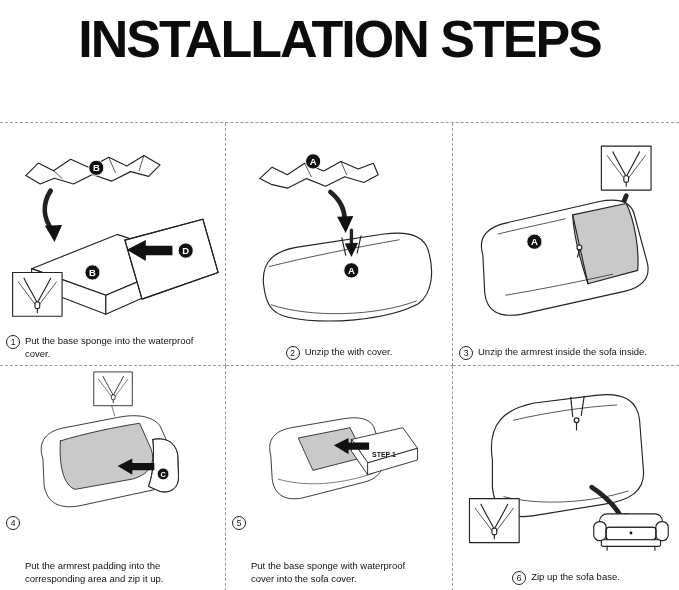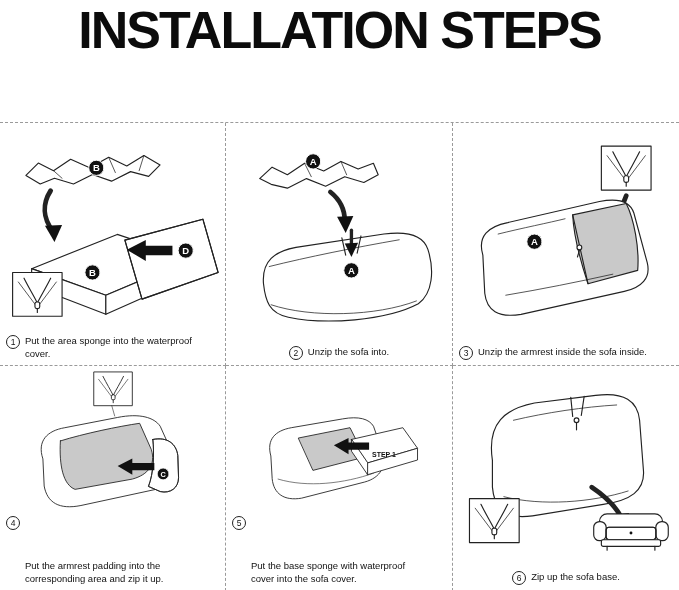--- a/index.html
+++ b/index.html
@@ -2,21 +2,21 @@
 <html><head>
 <meta charset="utf-8">
 <style>
   html,body{margin:0;padding:0;}
   body{
     width:679px;height:590px;background:#ffffff;overflow:hidden;
     font-family:"Liberation Sans",sans-serif;color:#111;
   }
   .header{height:122px;box-sizing:border-box;}
   .title{
-    margin:0;padding-top:3px;text-align:center;
+    margin:0;padding-top:12px;text-align:center;
     font-size:52px;font-weight:900;letter-spacing:-2px;line-height:1.05;color:#0c0c0c;
   }
   .grid{
     display:grid;grid-template-columns:226px 227px 226px;grid-template-rows:243px 225px;
     border-top:1px dashed #9a9a9a;
   }
   .cell{
     border-right:1px dashed #9a9a9a;border-bottom:1px dashed #9a9a9a;
     display:flex;flex-direction:column;box-sizing:border-box;padding:3px 5px 5px;
     min-width:0;min-height:0;
@@ -107,21 +107,21 @@
           <text class="btxt" x="92" y="147.5">B</text>
         </g>
         <g>
           <circle class="badge" cx="190" cy="121" r="8"></circle>
           <text class="btxt" x="190" y="124.5">D</text>
         </g>
       </svg>
     </div>
     <div class="caption">
       <span class="num">1</span>
-      <span class="cap-text">Put the area sponge into the waterproof cover.</span>
+      <span class="cap-text">Put the base sponge into the waterproof cover.</span>
     </div>
   </div>
 
   <div class="cell">
     <div class="art">
       <svg viewBox="0 0 226 198" preserveAspectRatio="xMidYMid meet">
         <g>
           <path class="f" d="M30,40 L43,28 L59,36 L77,24 L97,32 L115,22 L133,30 L149,24 L154,36 L139,44 L119,38 L99,48 L79,40 L59,50 L42,46 Z"></path>
           <path class="thin" d="M77,24 L84,38"></path>
           <path class="thin" d="M115,22 L121,36"></path>
@@ -146,21 +146,21 @@
           <text class="btxt" x="86" y="25.5">A</text>
         </g>
         <g>
           <circle class="badge" cx="126" cy="136" r="8"></circle>
           <text class="btxt" x="126" y="139.5">A</text>
         </g>
       </svg>
     </div>
     <div class="caption center">
       <span class="num">2</span>
-      <span class="cap-text">Unzip the sofa into.</span>
+      <span class="cap-text">Unzip the with cover.</span>
     </div>
   </div>
 
   <div class="cell">
     <div class="art">
       <svg viewBox="0 0 226 198" preserveAspectRatio="xMidYMid meet">
         <g transform="translate(150,6)">
           <rect class="f" x="0" y="0" width="52" height="46"></rect>
           <path d="M12,6 C17,16 22,24 26,32"></path>
           <path d="M40,6 C35,16 30,24 26,32"></path>

